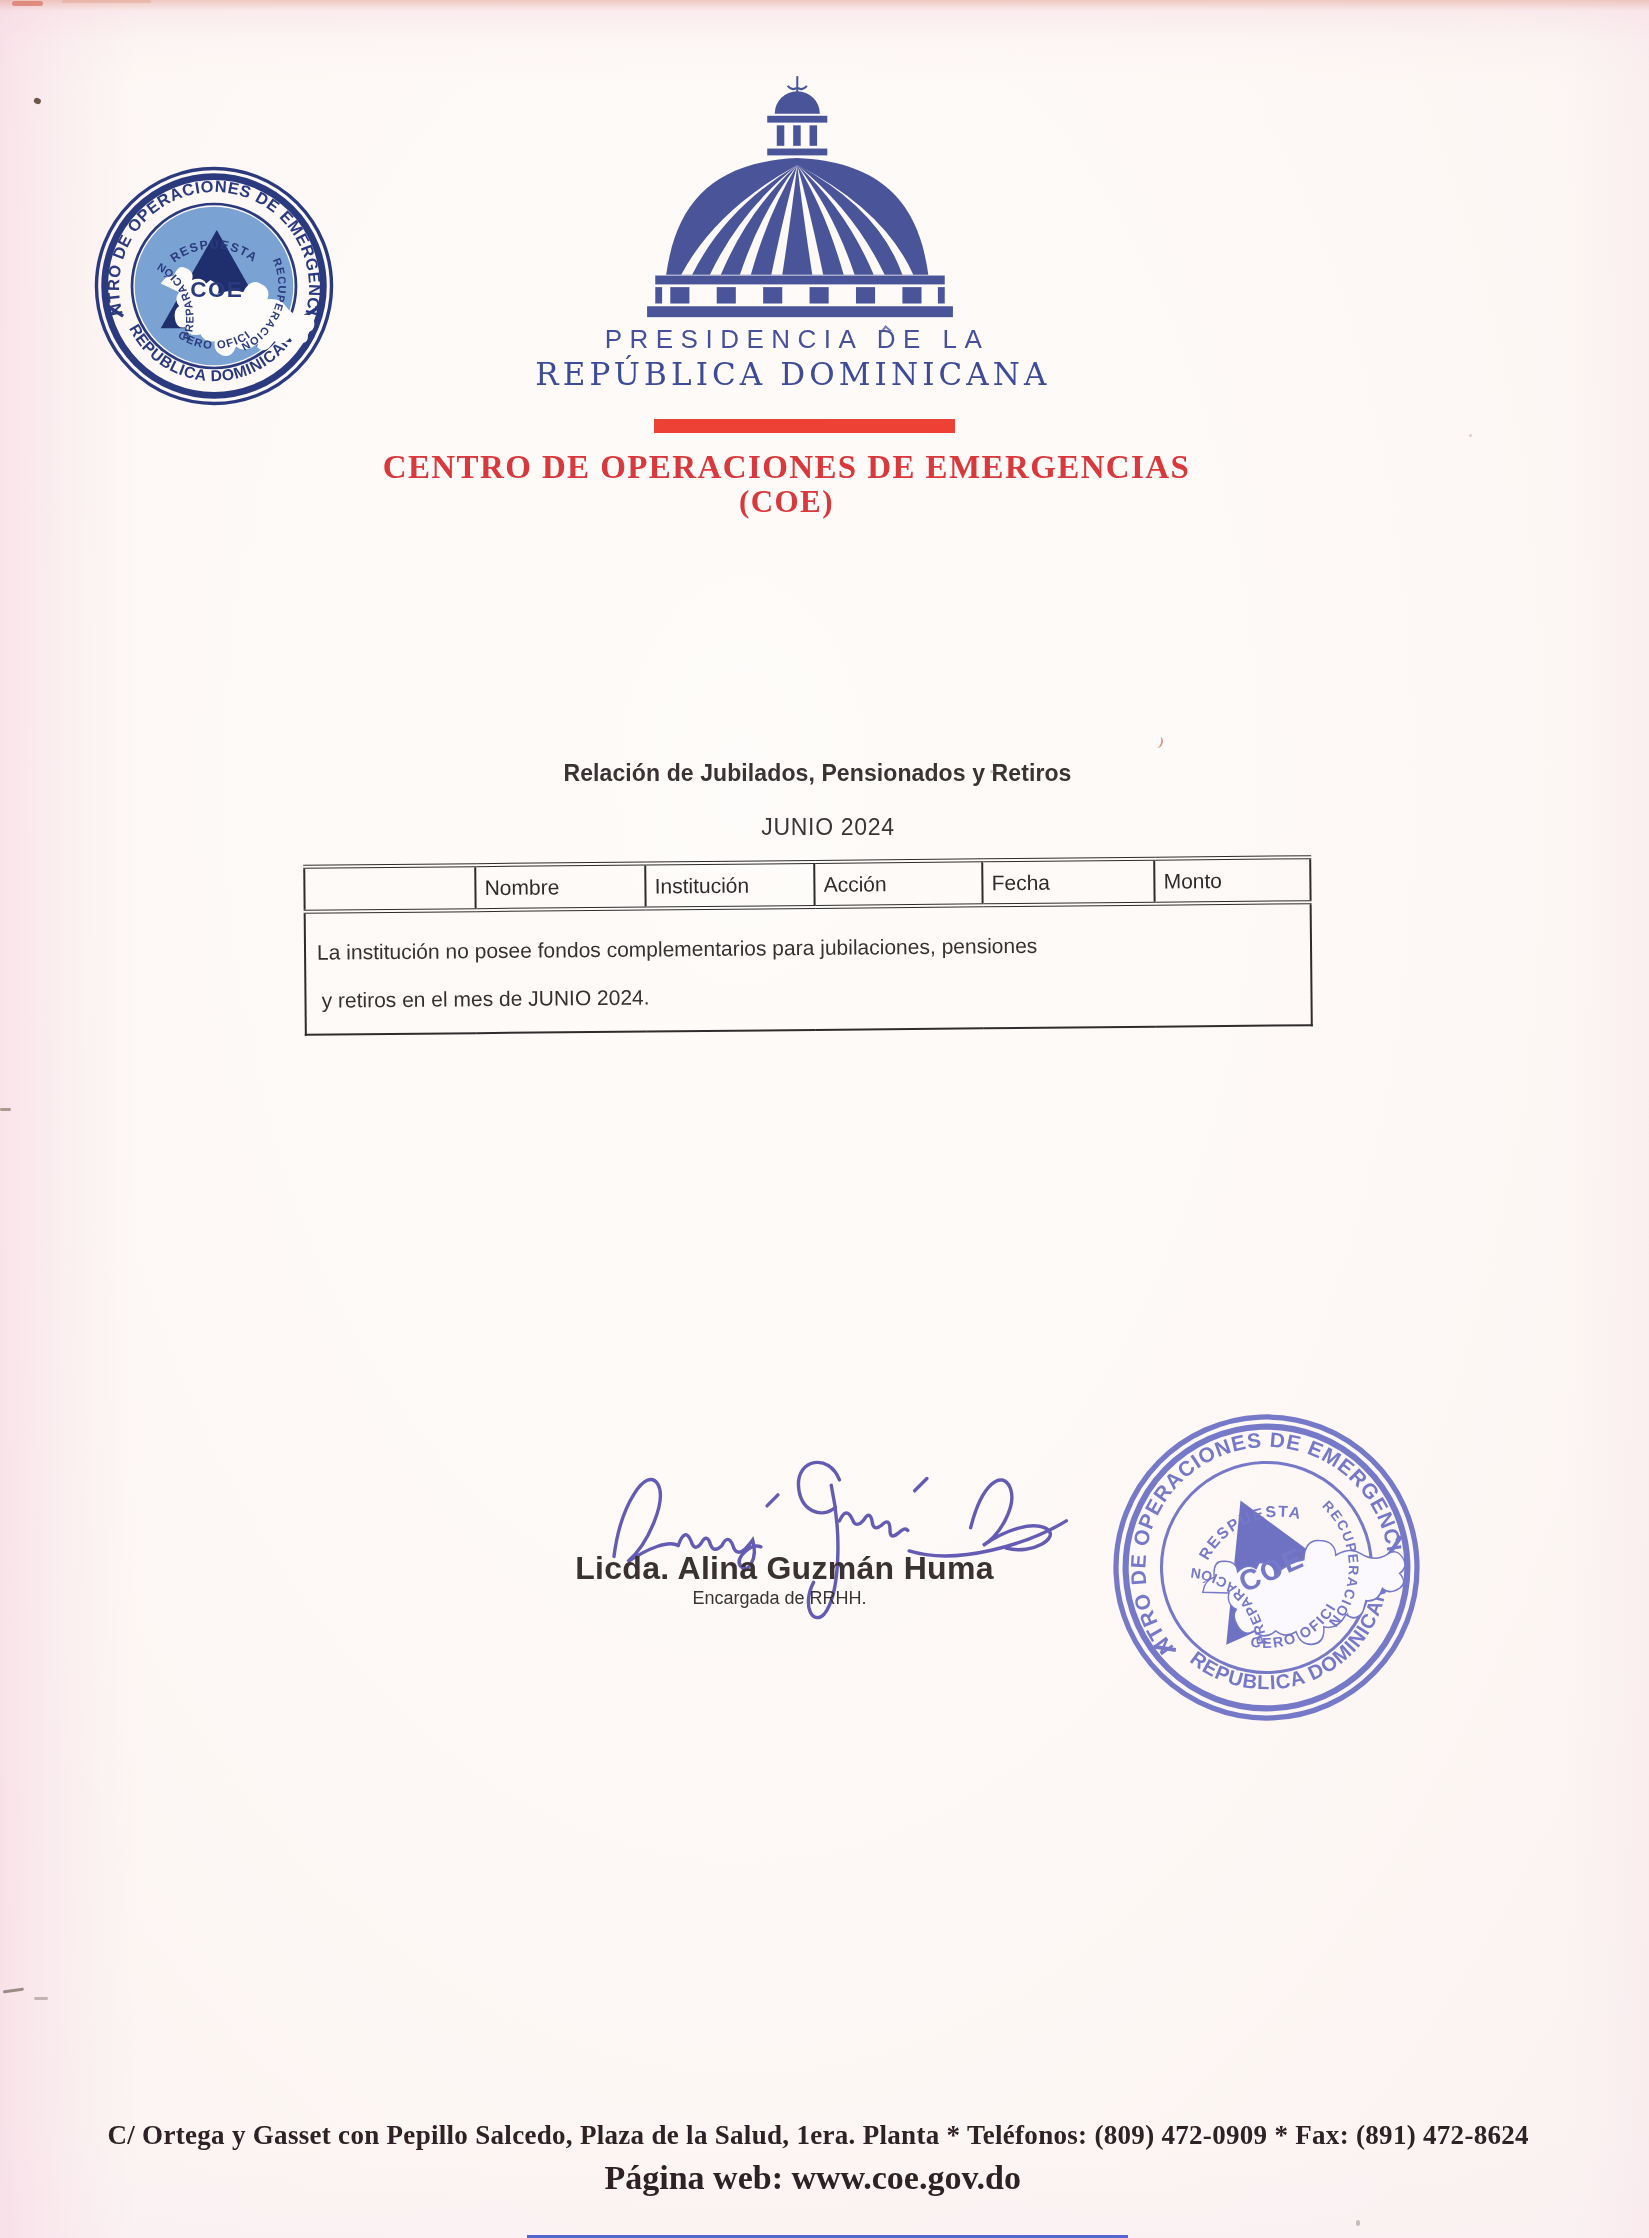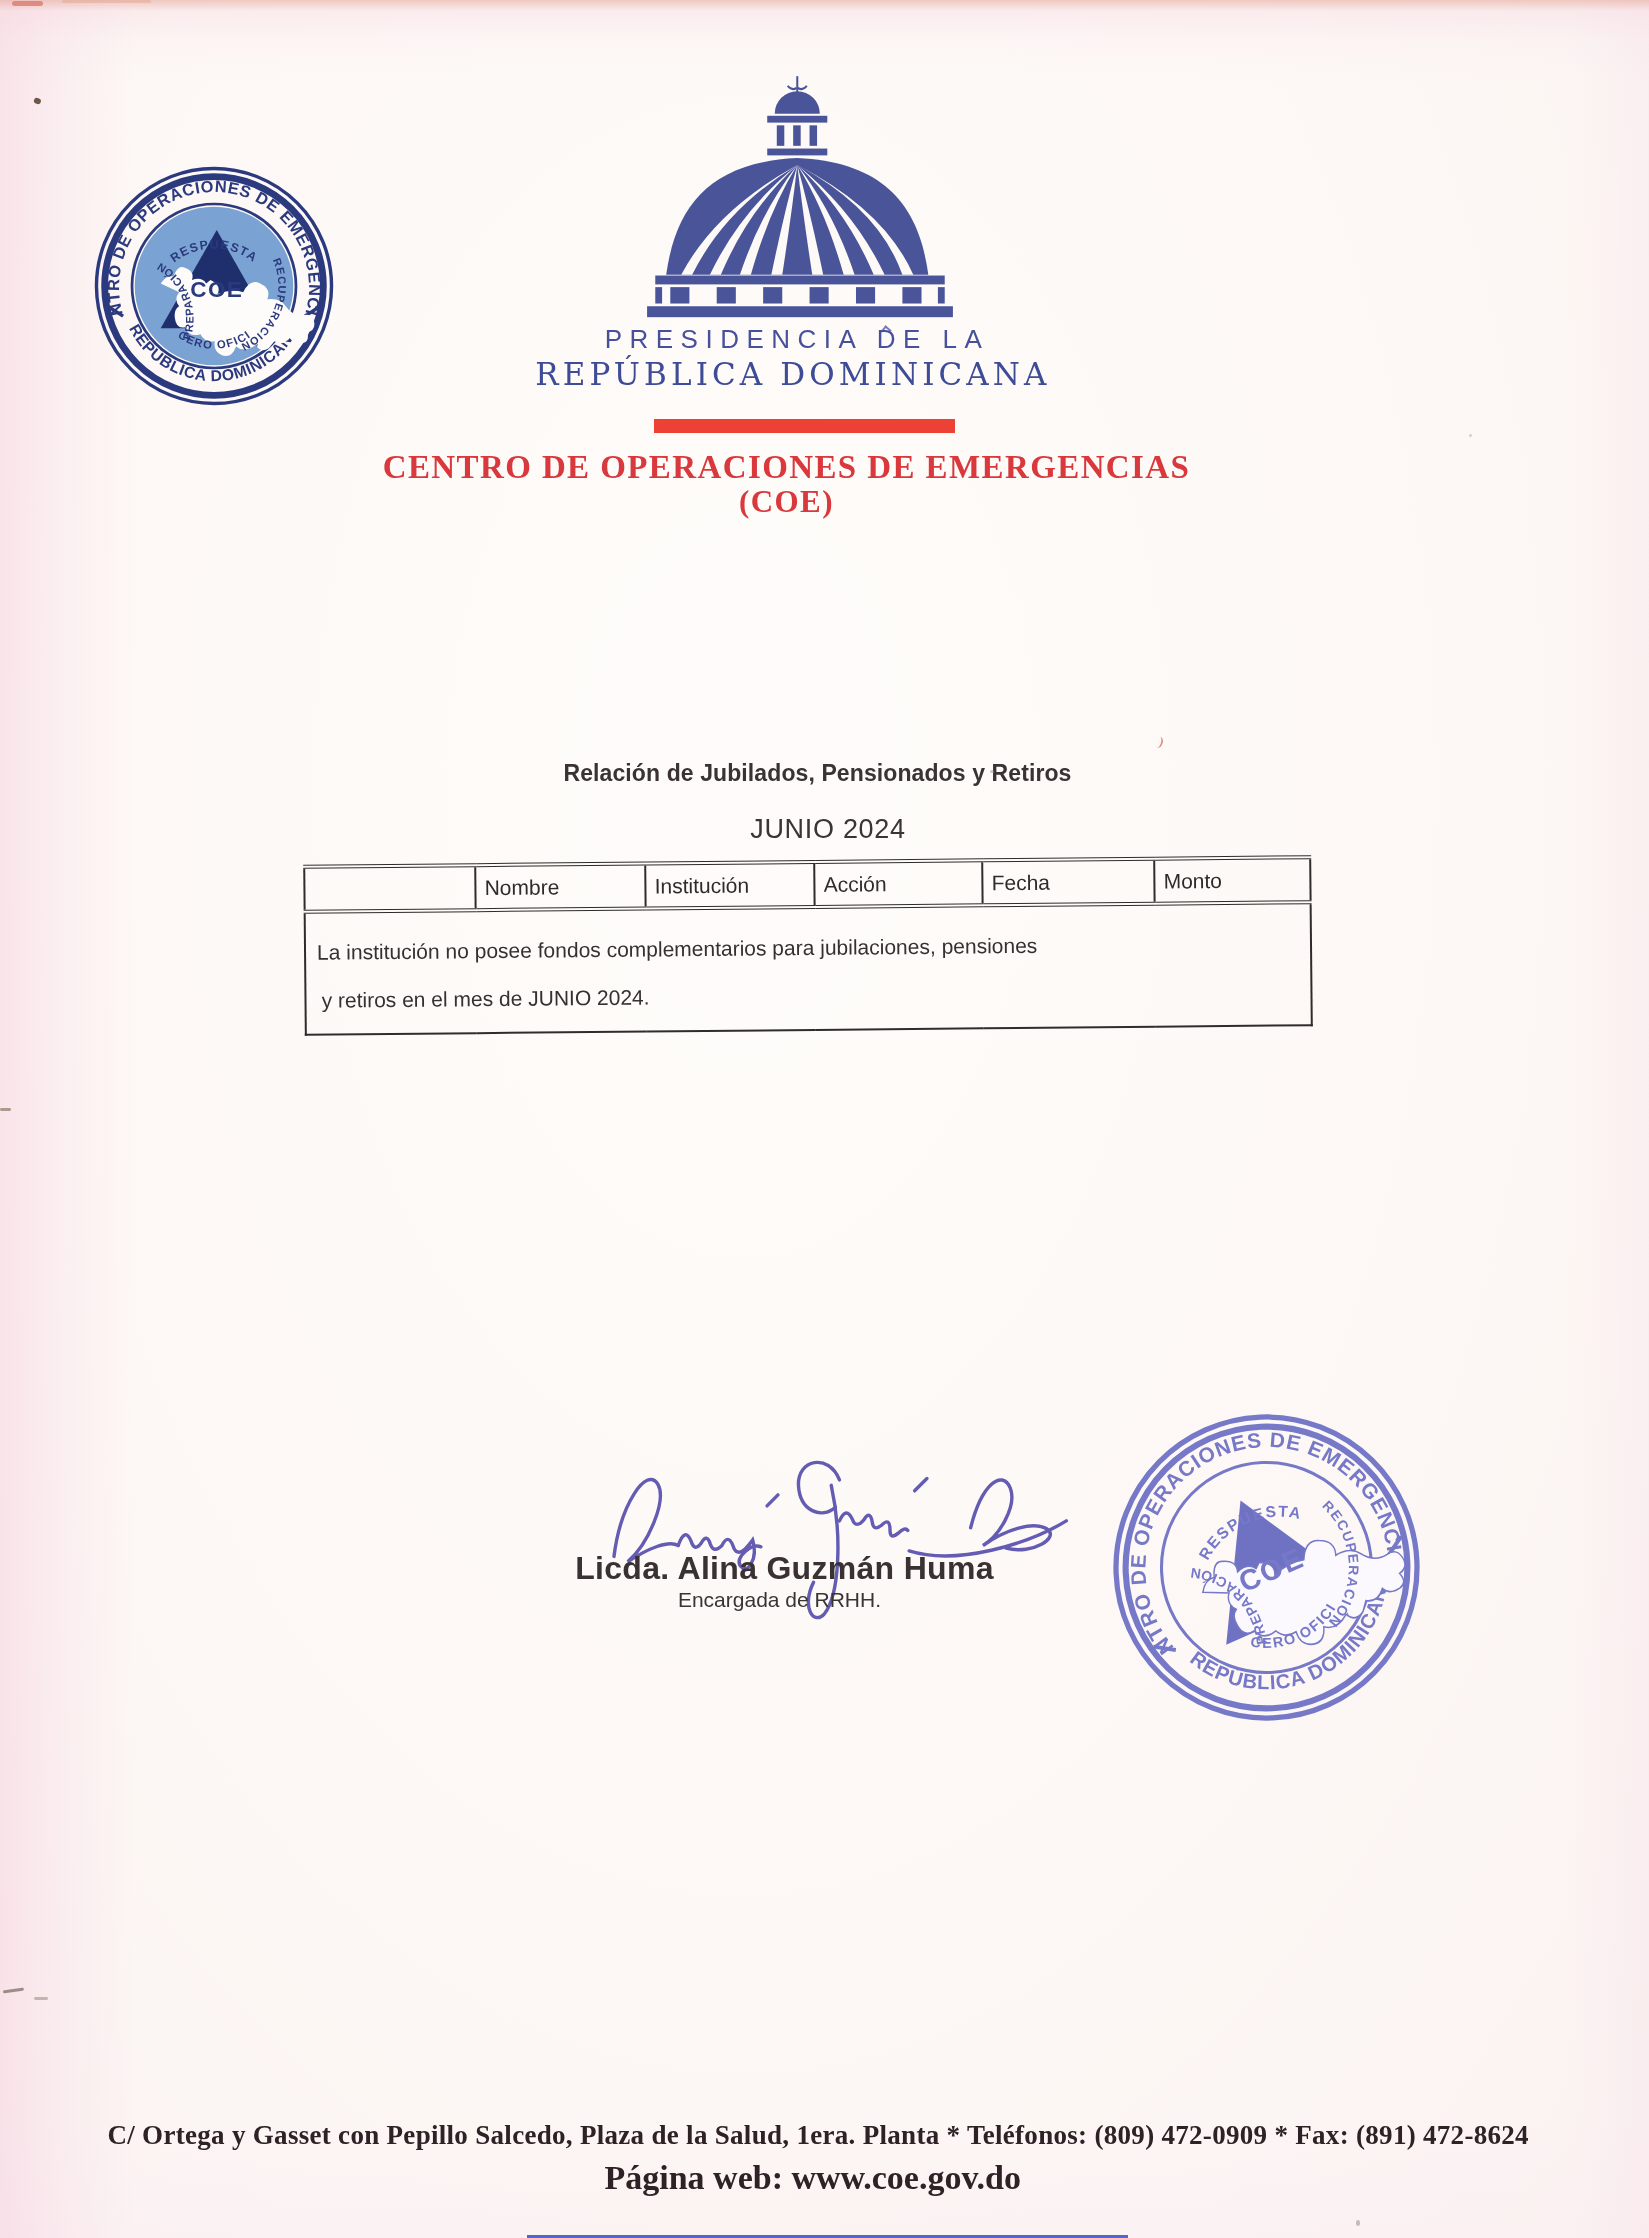--- a/index.html
+++ b/index.html
@@ -15,36 +15,36 @@
   }
   .abs{position:absolute;}
   .ctr{left:0;width:1635px;text-align:center;}
   
   .presidencia{font-family:"Liberation Sans",sans-serif;font-weight:400;font-size:26px;letter-spacing:7.5px;color:#47519b;}
   .republica{font-family:"DejaVu Serif","Liberation Serif",serif;font-weight:500;font-size:31px;letter-spacing:4.1px;color:#3e4b97;}
   .red-bar{background:#ee4136;}
   .org-line{font-family:"Liberation Serif",serif;font-weight:bold;color:#d9383c;font-size:33px;letter-spacing:1.4px;}
   
   .doc-title{font-weight:bold;font-size:23px;color:#3a3233;letter-spacing:0.1px;}
-  .doc-subtitle{font-size:27px;color:#3a3435;letter-spacing:0.7px;margin-left:21px;}
+  .doc-subtitle{font-size:23px;color:#3a3435;letter-spacing:0.7px;margin-left:21px;}
   .table-wrap{transform:rotate(-0.55deg);transform-origin:center;}
   table.rel{border-collapse:collapse;table-layout:fixed;width:1005px;background:transparent;}
   table.rel th{
     font-family:"Liberation Sans",sans-serif;font-weight:normal;font-size:21px;color:#2f2a2b;
     text-align:left;padding:5.5px 4.1px 4.1px 8.2px;height:45px;box-sizing:border-box;
     border:2.1px solid #2e2c2c;border-top:4.8px double #2e2c2c;border-bottom:4.8px double #2e2c2c;
   }
   table.rel td.note{
     border:2.1px solid #2e2c2c;border-top:none;height:123px;box-sizing:border-box;
     vertical-align:top;padding:15px 13.7px 0 11px;
     font-size:21px;color:#363031;line-height:48px;
   }
   
   .sig-name{font-weight:bold;font-size:32px;color:#3a3132;letter-spacing:0.3px;}
-  .sig-role{font-size:21px;color:#3b3435;}
+  .sig-role{font-size:18px;color:#3b3435;}
   
   .footer-line{font-family:"Liberation Serif",serif;font-weight:bold;color:#2e2226;}
   .f1{font-size:27px;letter-spacing:0.3px;}
   .f2{font-size:34px;}
   
   .stamp-svg{filter:blur(0.3px);opacity:.88;}
   
   .speck{position:absolute;border-radius:50%;}
   .chev{position:absolute;width:6.2px;height:6.2px;border-left:2.1px solid #4a5398;border-top:2.1px solid #4a5398;transform:rotate(40deg);opacity:.75;}
 </style>

